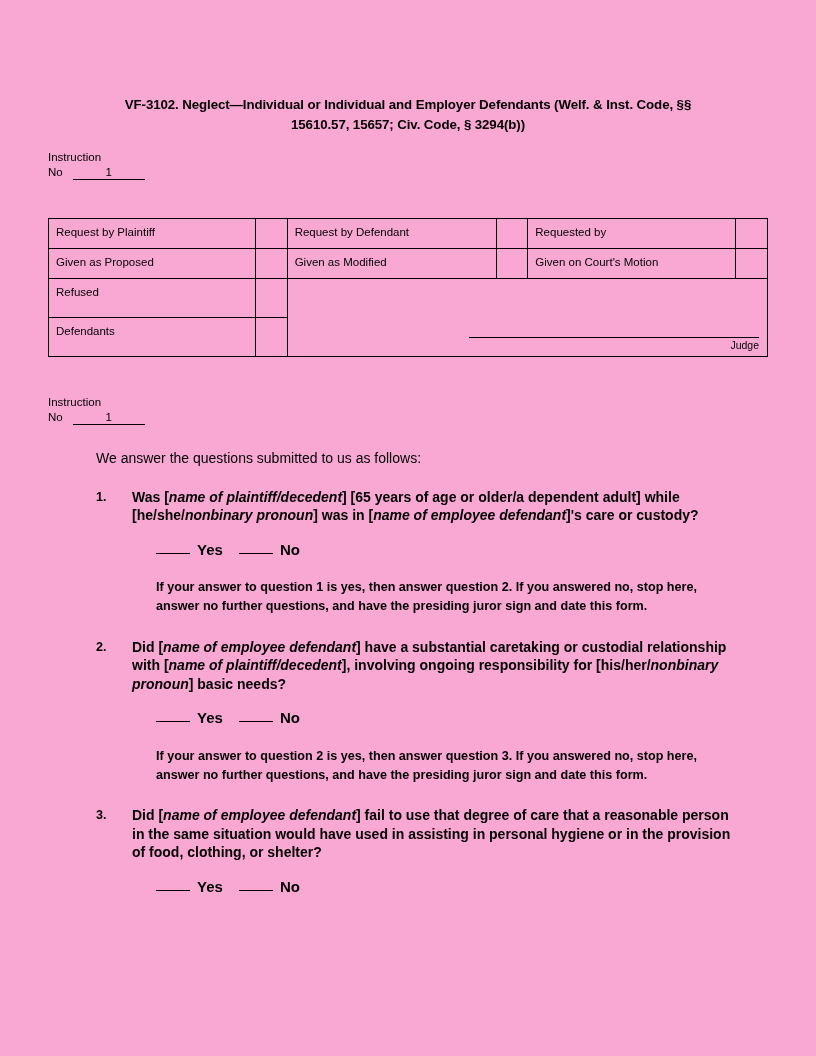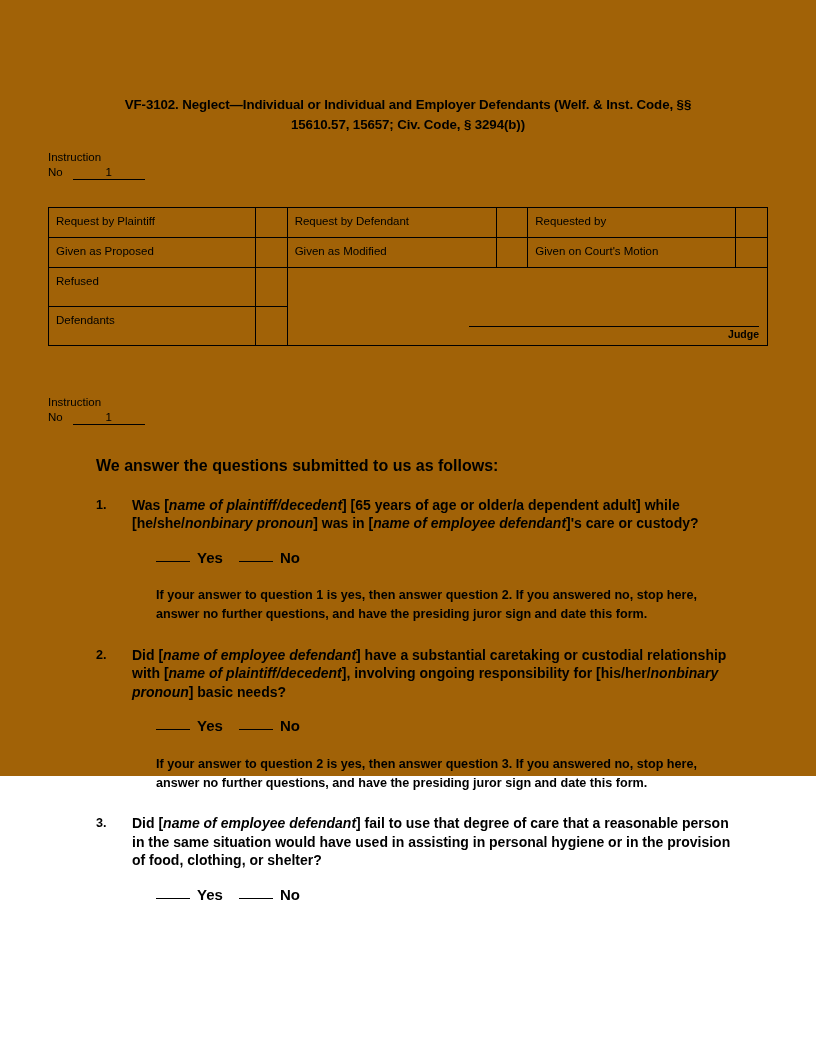--- a/index.html
+++ b/index.html
@@ -13,22 +13,22 @@
     position: relative;
     font-family: "Liberation Sans", sans-serif;
     color: #000000;
     overflow: hidden;
   }
 
   .page {
     position: absolute;
     top: 0; left: 0;
     width: 816px;
-    height: 776px;
-    background: #a16207;
+    height: 1056px;
+    background: #f9a8d4;
   }
 
   
   .doc-title {
     position: absolute;
     top: 95px;
     left: 108px;
     width: 600px;
     text-align: center;
     font-size: 13.3px;
@@ -62,21 +62,21 @@
     line-height: 13px;
     padding-bottom: 0px;
   }
 
   #instr-top { top: 150px; left: 48px; }
   #instr-second { top: 395px; left: 48px; }
 
   
   .status-table {
     position: absolute;
-    top: 207px;
+    top: 218px;
     left: 48px;
     width: 720px;
     border-collapse: collapse;
     table-layout: fixed;
     font-size: 11.5px;
   }
   .status-table td {
     border: 1px solid #000;
     padding: 6px 7px;
     vertical-align: top;
@@ -94,21 +94,20 @@
   td.tall { height: 26px; }
   td.merged {
     position: relative;
     padding: 0;
   }
   .judge-wrap {
     position: absolute;
     right: 8px;
     bottom: 4px;
     width: 290px;
-    font-weight: bold;
   }
   .judge-line {
     border-top: 1px solid #000;
     width: 100%;
     height: 0;
   }
   .judge-label {
     text-align: right;
     font-size: 10.5px;
     line-height: 13px;
@@ -119,23 +118,23 @@
   .body-area {
     position: absolute;
     top: 445px;
     left: 96px;
     width: 640px;
     font-size: 12.6px;
     font-weight: bold;
     line-height: 18.6px;
   }
   .lead-in {
-    font-weight: bold;
-    font-size: 16px;
-    margin: 12px 0 20px 0;
+    font-weight: normal;
+    font-size: 14px;
+    margin: 4px 0 20px 0;
   }
 
   .qitem {
     display: flex;
     margin-bottom: 0;
   }
   .qnum {
     width: 36px;
     flex: 0 0 36px;
     font-weight: bold;

